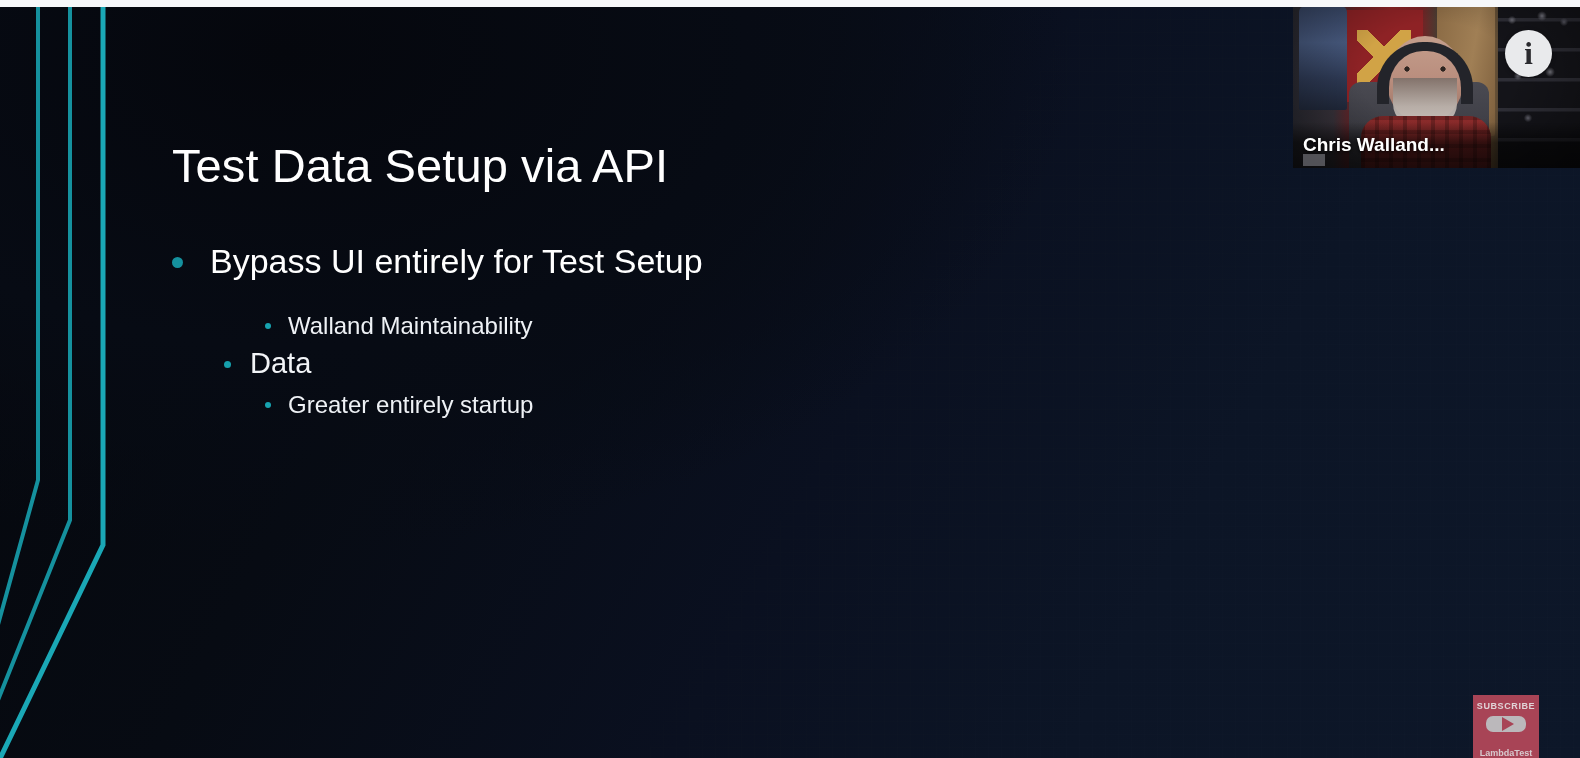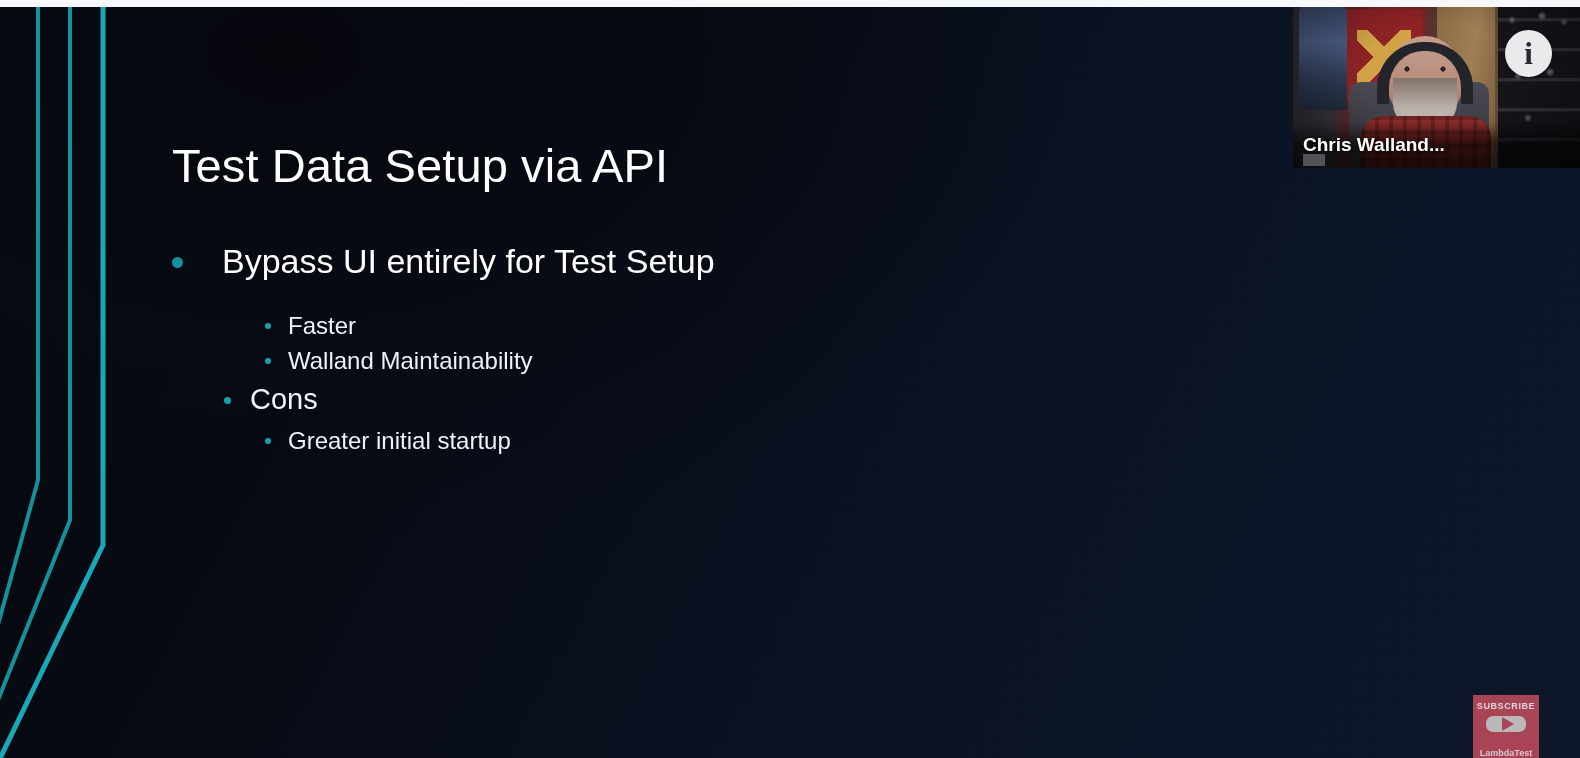--- a/index.html
+++ b/index.html
@@ -65,21 +65,21 @@
     color:#ffffff;
     letter-spacing:.1px;
     white-space:nowrap;
   }
 
   .bullets { position:absolute; left:172px; top:228px; width:1060px; }
 
   .b-row { display:flex; align-items:flex-start; position:relative; }
 
   
-  .lvl1 { margin-bottom:26px;gap:12px; }
+  .lvl1 { margin-bottom:26px; }
   .lvl1 .dot {
     width:11px; height:11px; border-radius:50%;
     background:#15919e; flex:0 0 auto;
     margin-top:17px; margin-right:27px;
   }
   .lvl1 .txt { font-size:34px; color:#ffffff; line-height:1.28; font-weight:400; }
 
   
   .lvl2 { margin-left:52px; margin-bottom:6px; }
   .lvl2 .dot {
@@ -284,36 +284,32 @@
 
       <div class="b-row lvl1">
         <div class="dot"></div>
         <div class="txt">Bypass UI entirely for Test Setup</div>
       </div>
 
 
       <div class="group">
         <div class="b-row lvl3">
           <div class="dot"></div>
-          <div class="txt">Faster</div>
+          <div class="txt">Walland Maintainability</div>
+        </div>
+      </div>
+
+      <div class="group">
+        <div class="b-row lvl2">
+          <div class="dot"></div>
+          <div class="txt">Data</div>
         </div>
         <div class="b-row lvl3">
           <div class="dot"></div>
-          <div class="txt">Walland Maintainability</div>
-        </div>
-      </div>
-
-      <div class="group">
-        <div class="b-row lvl2">
-          <div class="dot"></div>
-          <div class="txt">Cons</div>
-        </div>
-        <div class="b-row lvl3">
-          <div class="dot"></div>
-          <div class="txt">Greater initial startup</div>
+          <div class="txt">Greater entirely startup</div>
         </div>
       </div>
 
     </div>
   </div>
 
   <div class="webcam">
     <div class="webcam-scene">
       <div class="wc-wall"></div>
       <div class="wc-shelf"></div>

